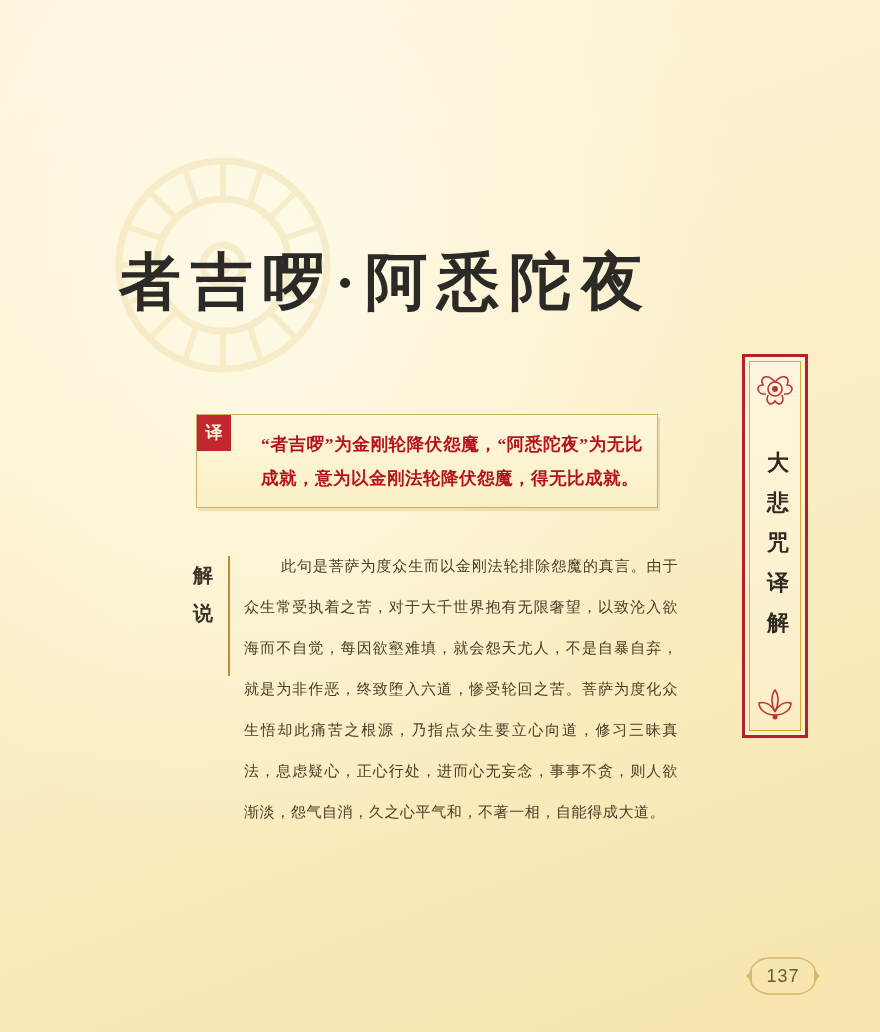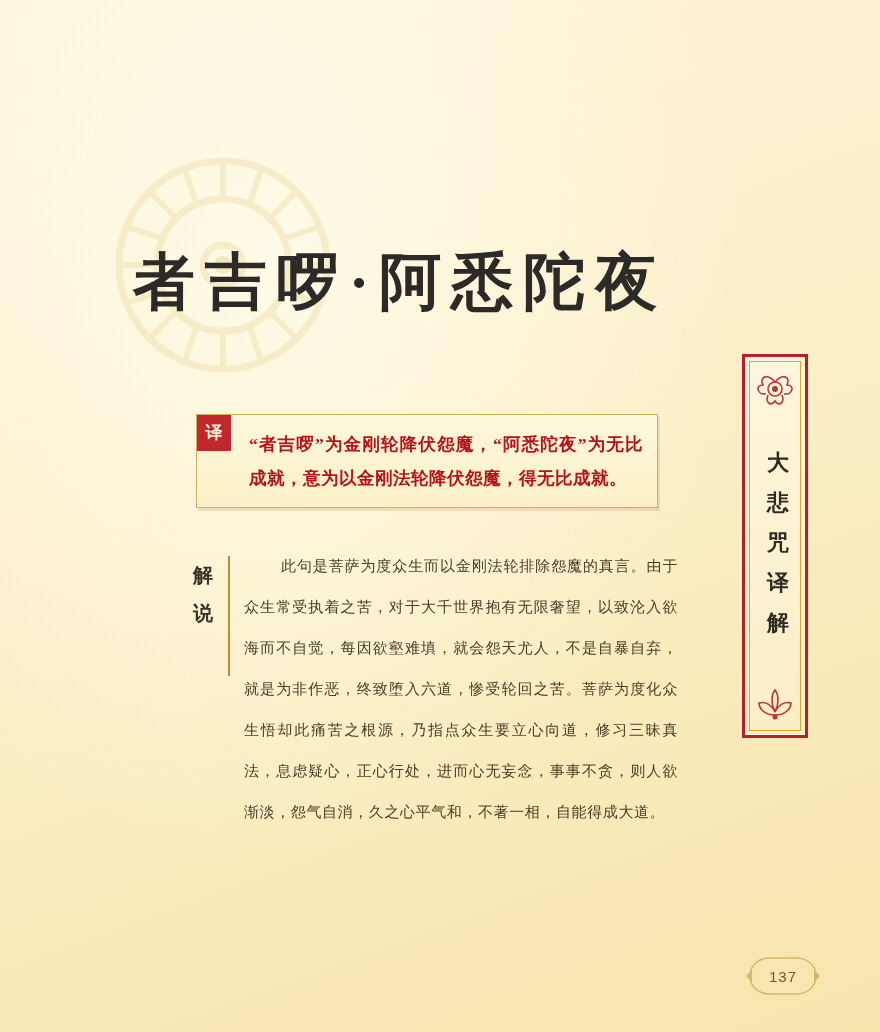--- a/index.html
+++ b/index.html
@@ -27,21 +27,21 @@
     position: absolute;
     left: 108px;
     top: 150px;
     width: 230px;
     height: 230px;
     opacity: 0.55;
     pointer-events: none;
   }
   .heading {
     position: absolute;
-    left: 16px;
+    left: 2px;
     top: 240px;
     width: 748px;
     text-align: center;
     padding-left: 20px;
     box-sizing: border-box;
     font-family: "Liberation Serif", "DejaVu Serif", serif;
     font-size: 62px;
     letter-spacing: 10px;
     color: #2b2a26;
     font-weight: 700;
@@ -74,20 +74,21 @@
     font-weight: 700;
     letter-spacing: 0;
   }
   .trans-text {
     color: #b5121b;
     font-size: 17.5px;
     line-height: 34px;
     letter-spacing: 0.5px;
     font-weight: 600;
     text-align: justify;
+    margin-left: 12px;
   }
 
   
   .comment-wrap {
     position: absolute;
     left: 186px;
     top: 546px;
     width: 492px;
   }
   .comment-label {
@@ -160,21 +161,21 @@
   .page-number {
     position: absolute;
     right: 58px;
     bottom: 34px;
     width: 78px;
     height: 44px;
     display: flex;
     align-items: center;
     justify-content: center;
     color: #6d5a2d;
-    font-size: 15px;
+    font-size: 18px;
     font-family: "Liberation Sans", sans-serif;
     letter-spacing: 1px;
   }
   .page-number svg {
     position: absolute;
     inset: 0;
   }
   .page-number span { position: relative; }
 </style>
 </head>

